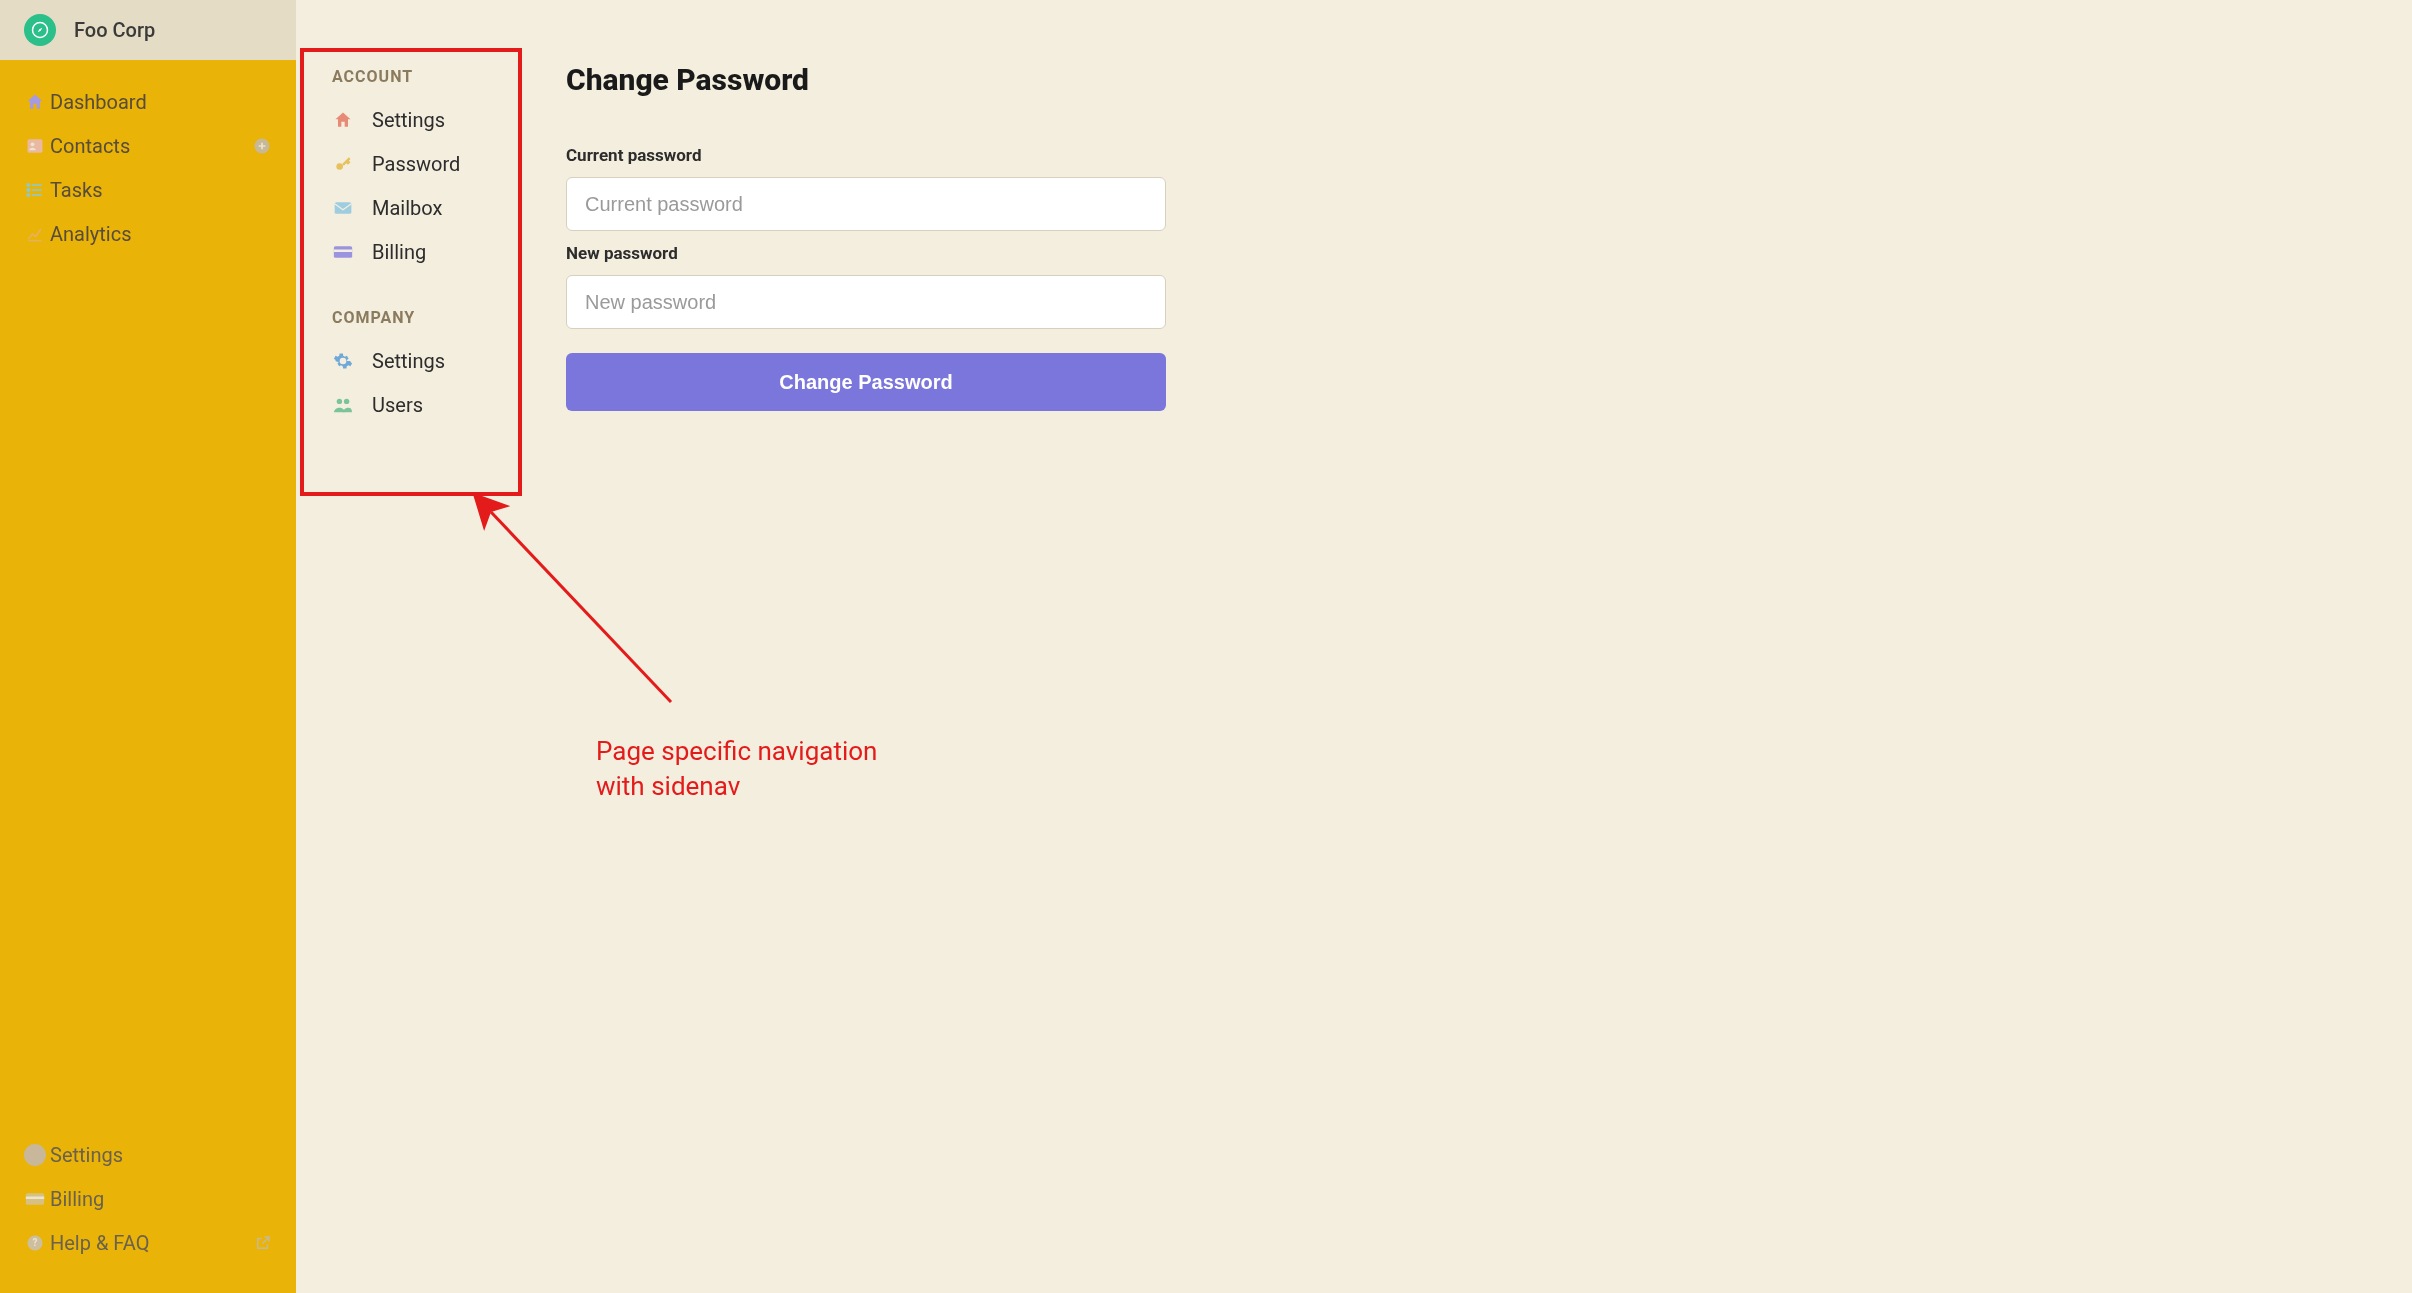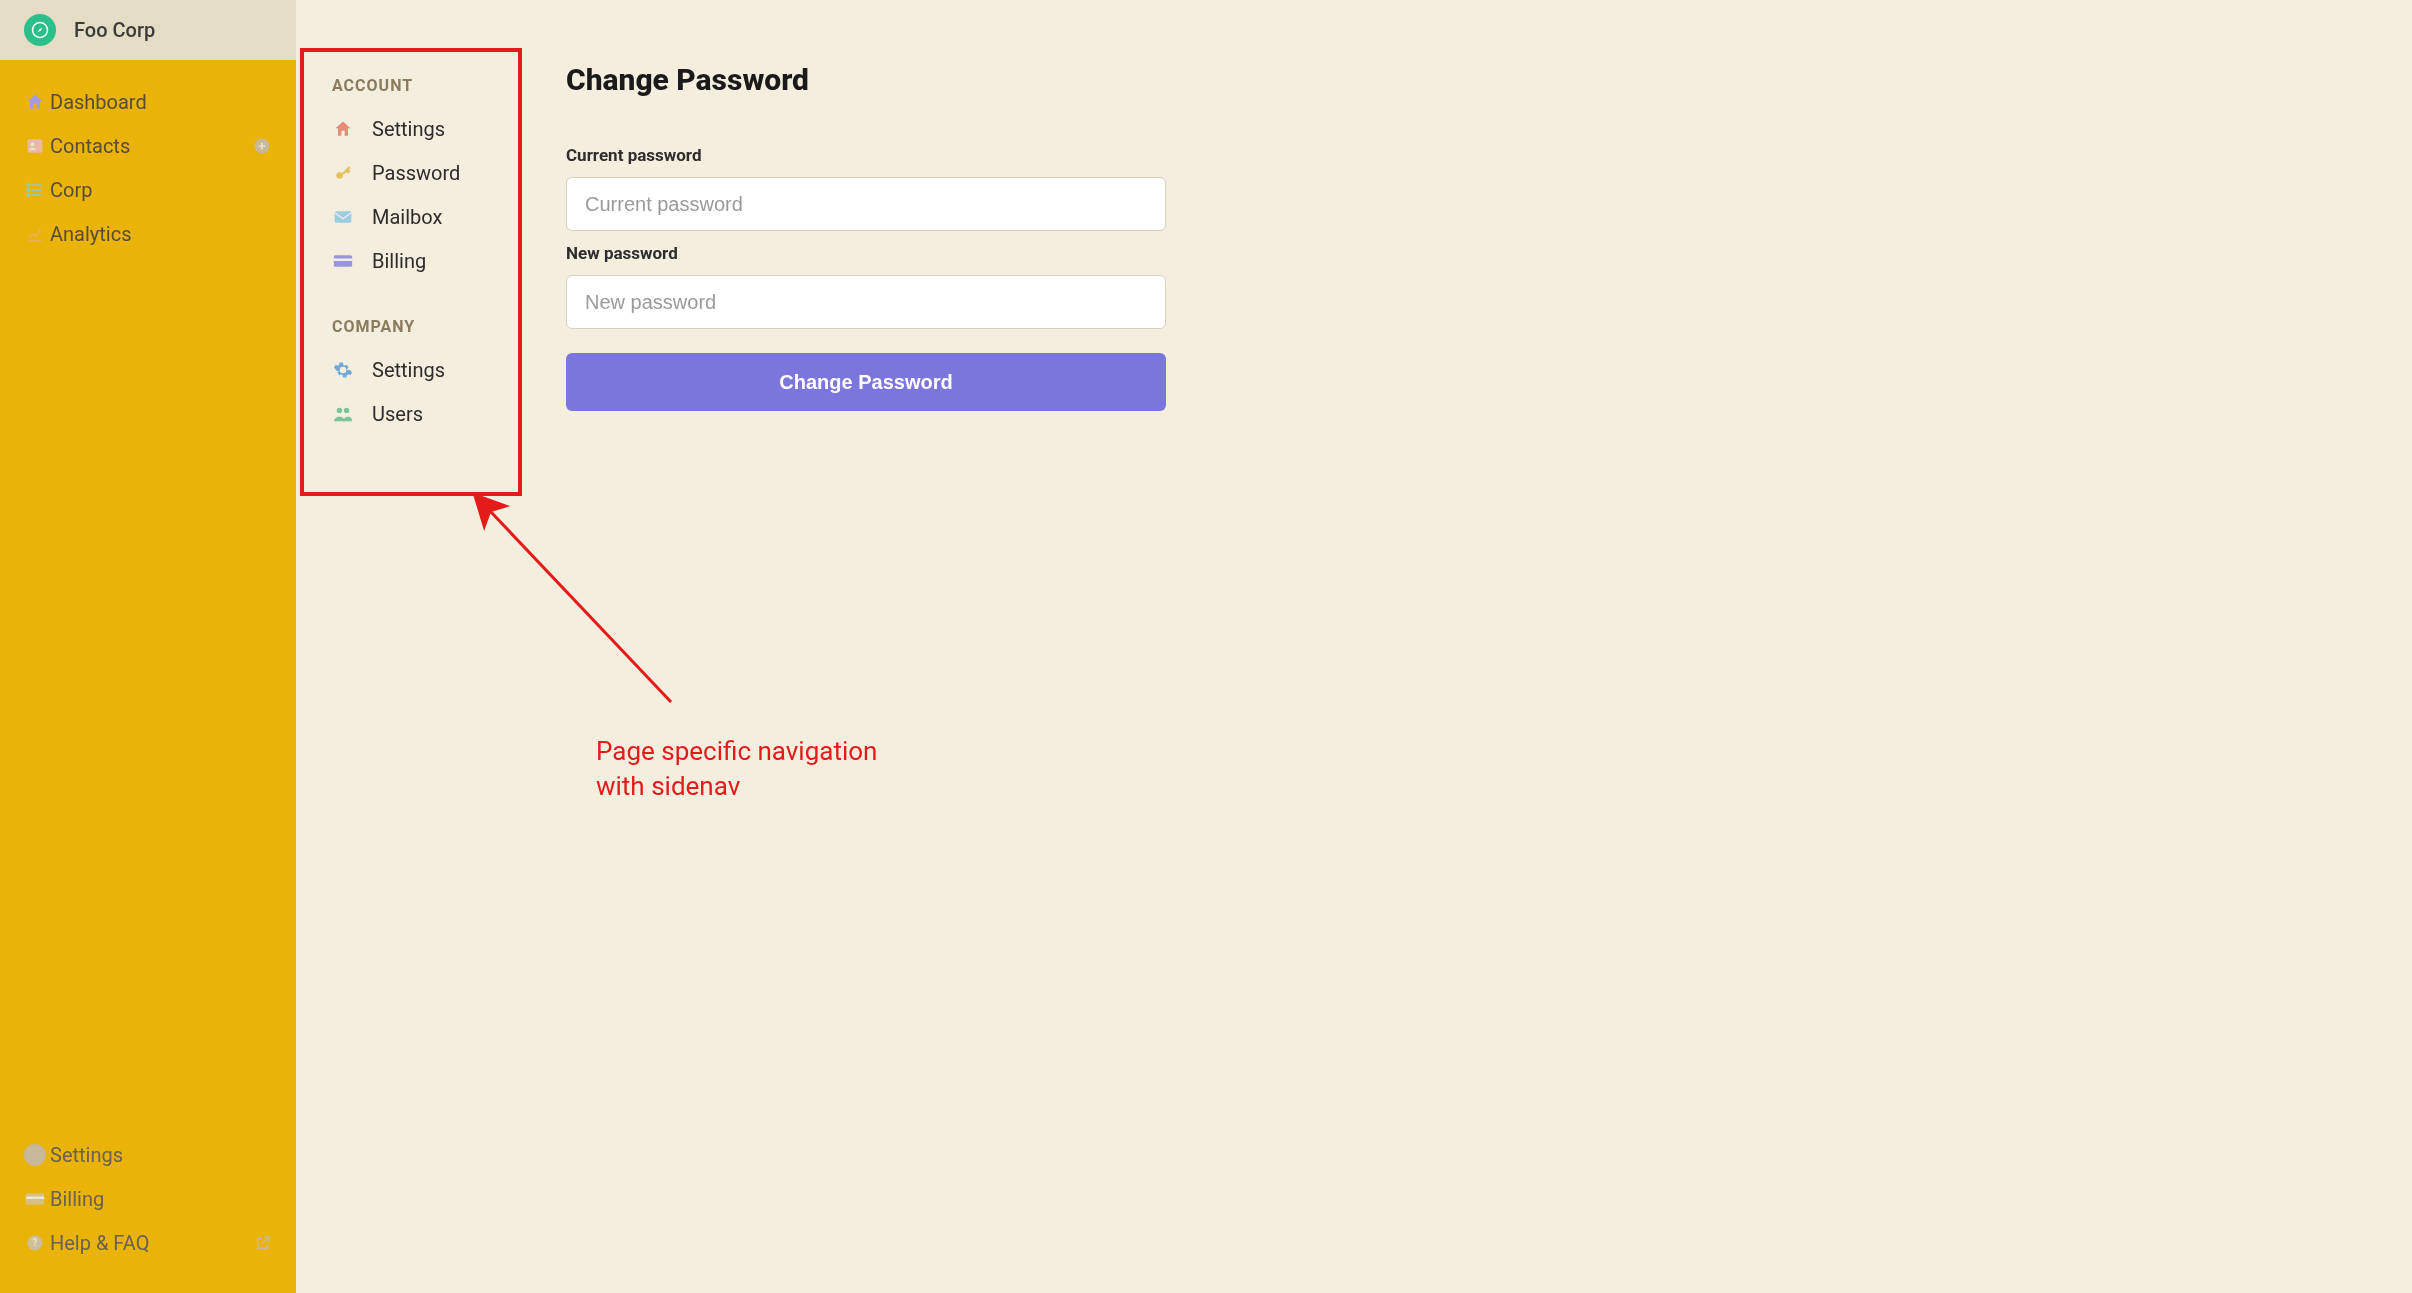--- a/index.html
+++ b/index.html
@@ -79,21 +79,21 @@
       padding: 34px 10px 10px 36px;
       position: relative;
     }
     .subnav-group-title {
       font-size: 16px;
       letter-spacing: 1px;
       color: #8b7b5e;
       font-weight: 700;
       margin: 34px 0 12px 0;
     }
-    .subnav-group-title.first { margin-top: 42px; }
+    .subnav-group-title.first { margin-top: 33px; }
     .subnav-item {
       display: flex;
       align-items: center;
       gap: 18px;
       padding: 10px 0;
       cursor: pointer;
     }
     .subnav-item .icon-slot { width: 22px; display: flex; justify-content: center; }
     .subnav-item .label { font-size: 20px; color: #2d2d2d; }
 
@@ -207,21 +207,21 @@
         <span class="icon-slot">
           <svg width="20" height="20" viewBox="0 0 24 24" fill="none" stroke="#8fc9c6" stroke-width="2">
               <line x1="8" y1="6" x2="20" y2="6"></line>
               <line x1="8" y1="12" x2="20" y2="12"></line>
               <line x1="8" y1="18" x2="20" y2="18"></line>
               <circle cx="4" cy="6" r="1.4" fill="#8fc9c6"></circle>
               <circle cx="4" cy="12" r="1.4" fill="#8fc9c6"></circle>
               <circle cx="4" cy="18" r="1.4" fill="#8fc9c6"></circle>
             </svg>
         </span>
-        <span class="label">Corp</span>
+        <span class="label">Tasks</span>
       </div>
       <div class="nav-item">
         <span class="icon-slot">
           <svg width="20" height="20" viewBox="0 0 24 24" fill="none" stroke="#e6b15b" stroke-width="2">
               <path d="M4 18l5-6 4 3 6-9"></path>
               <path d="M4 20h16"></path>
             </svg>
         </span>
         <span class="label">Analytics</span>
       </div>

